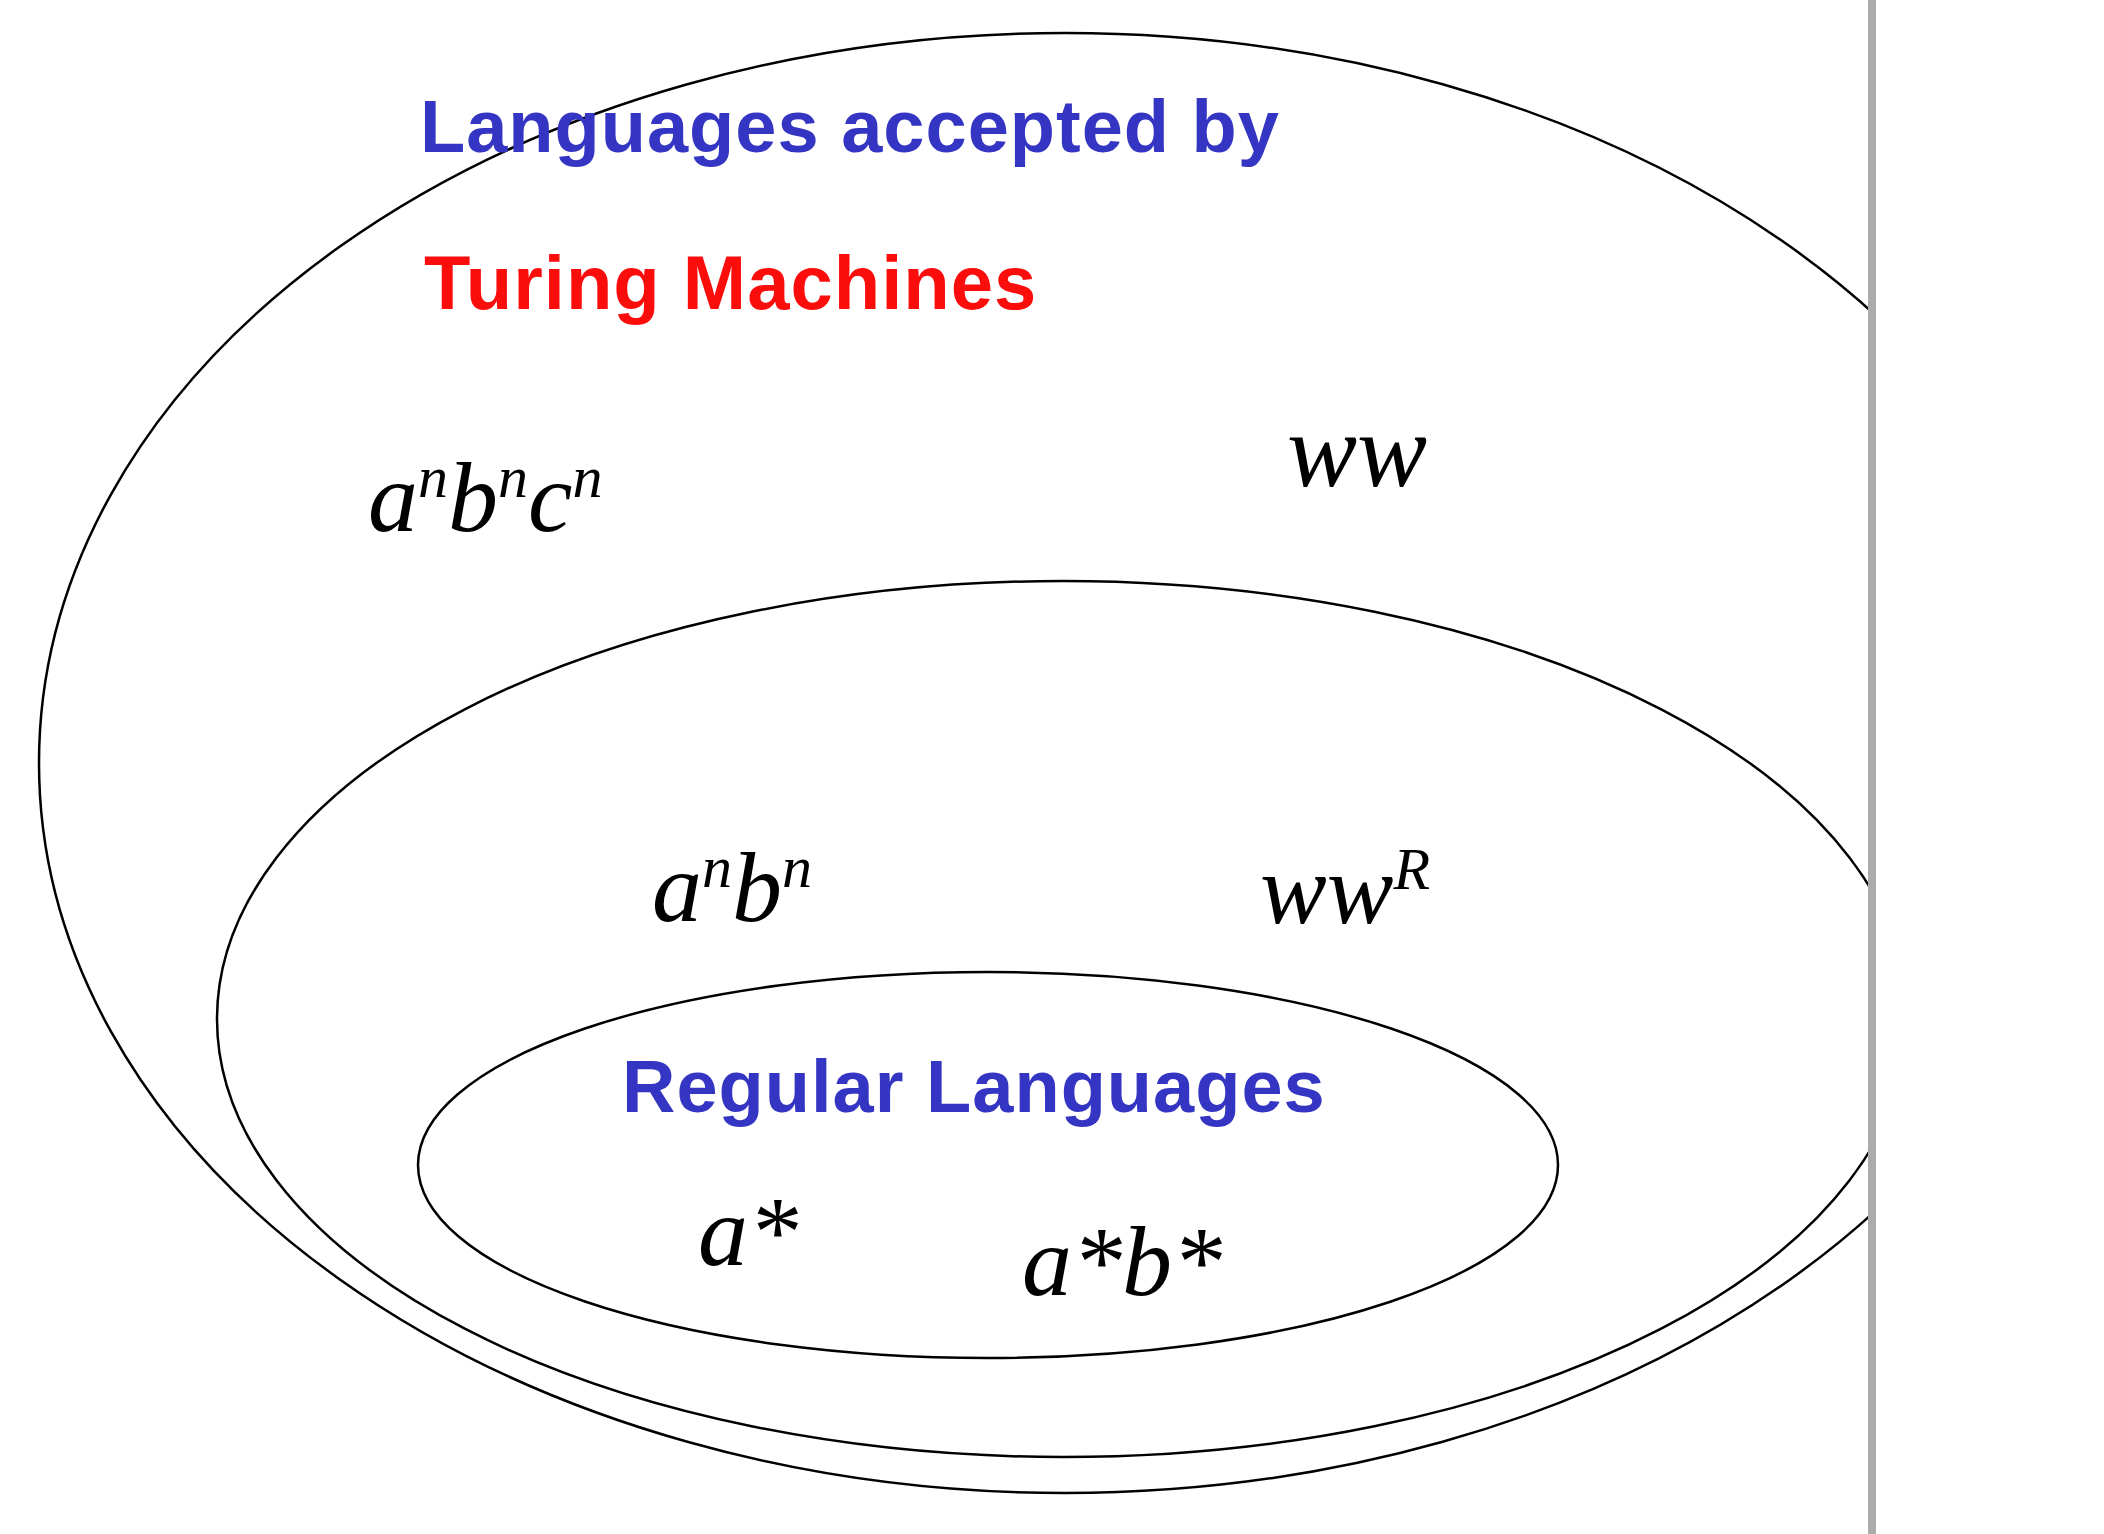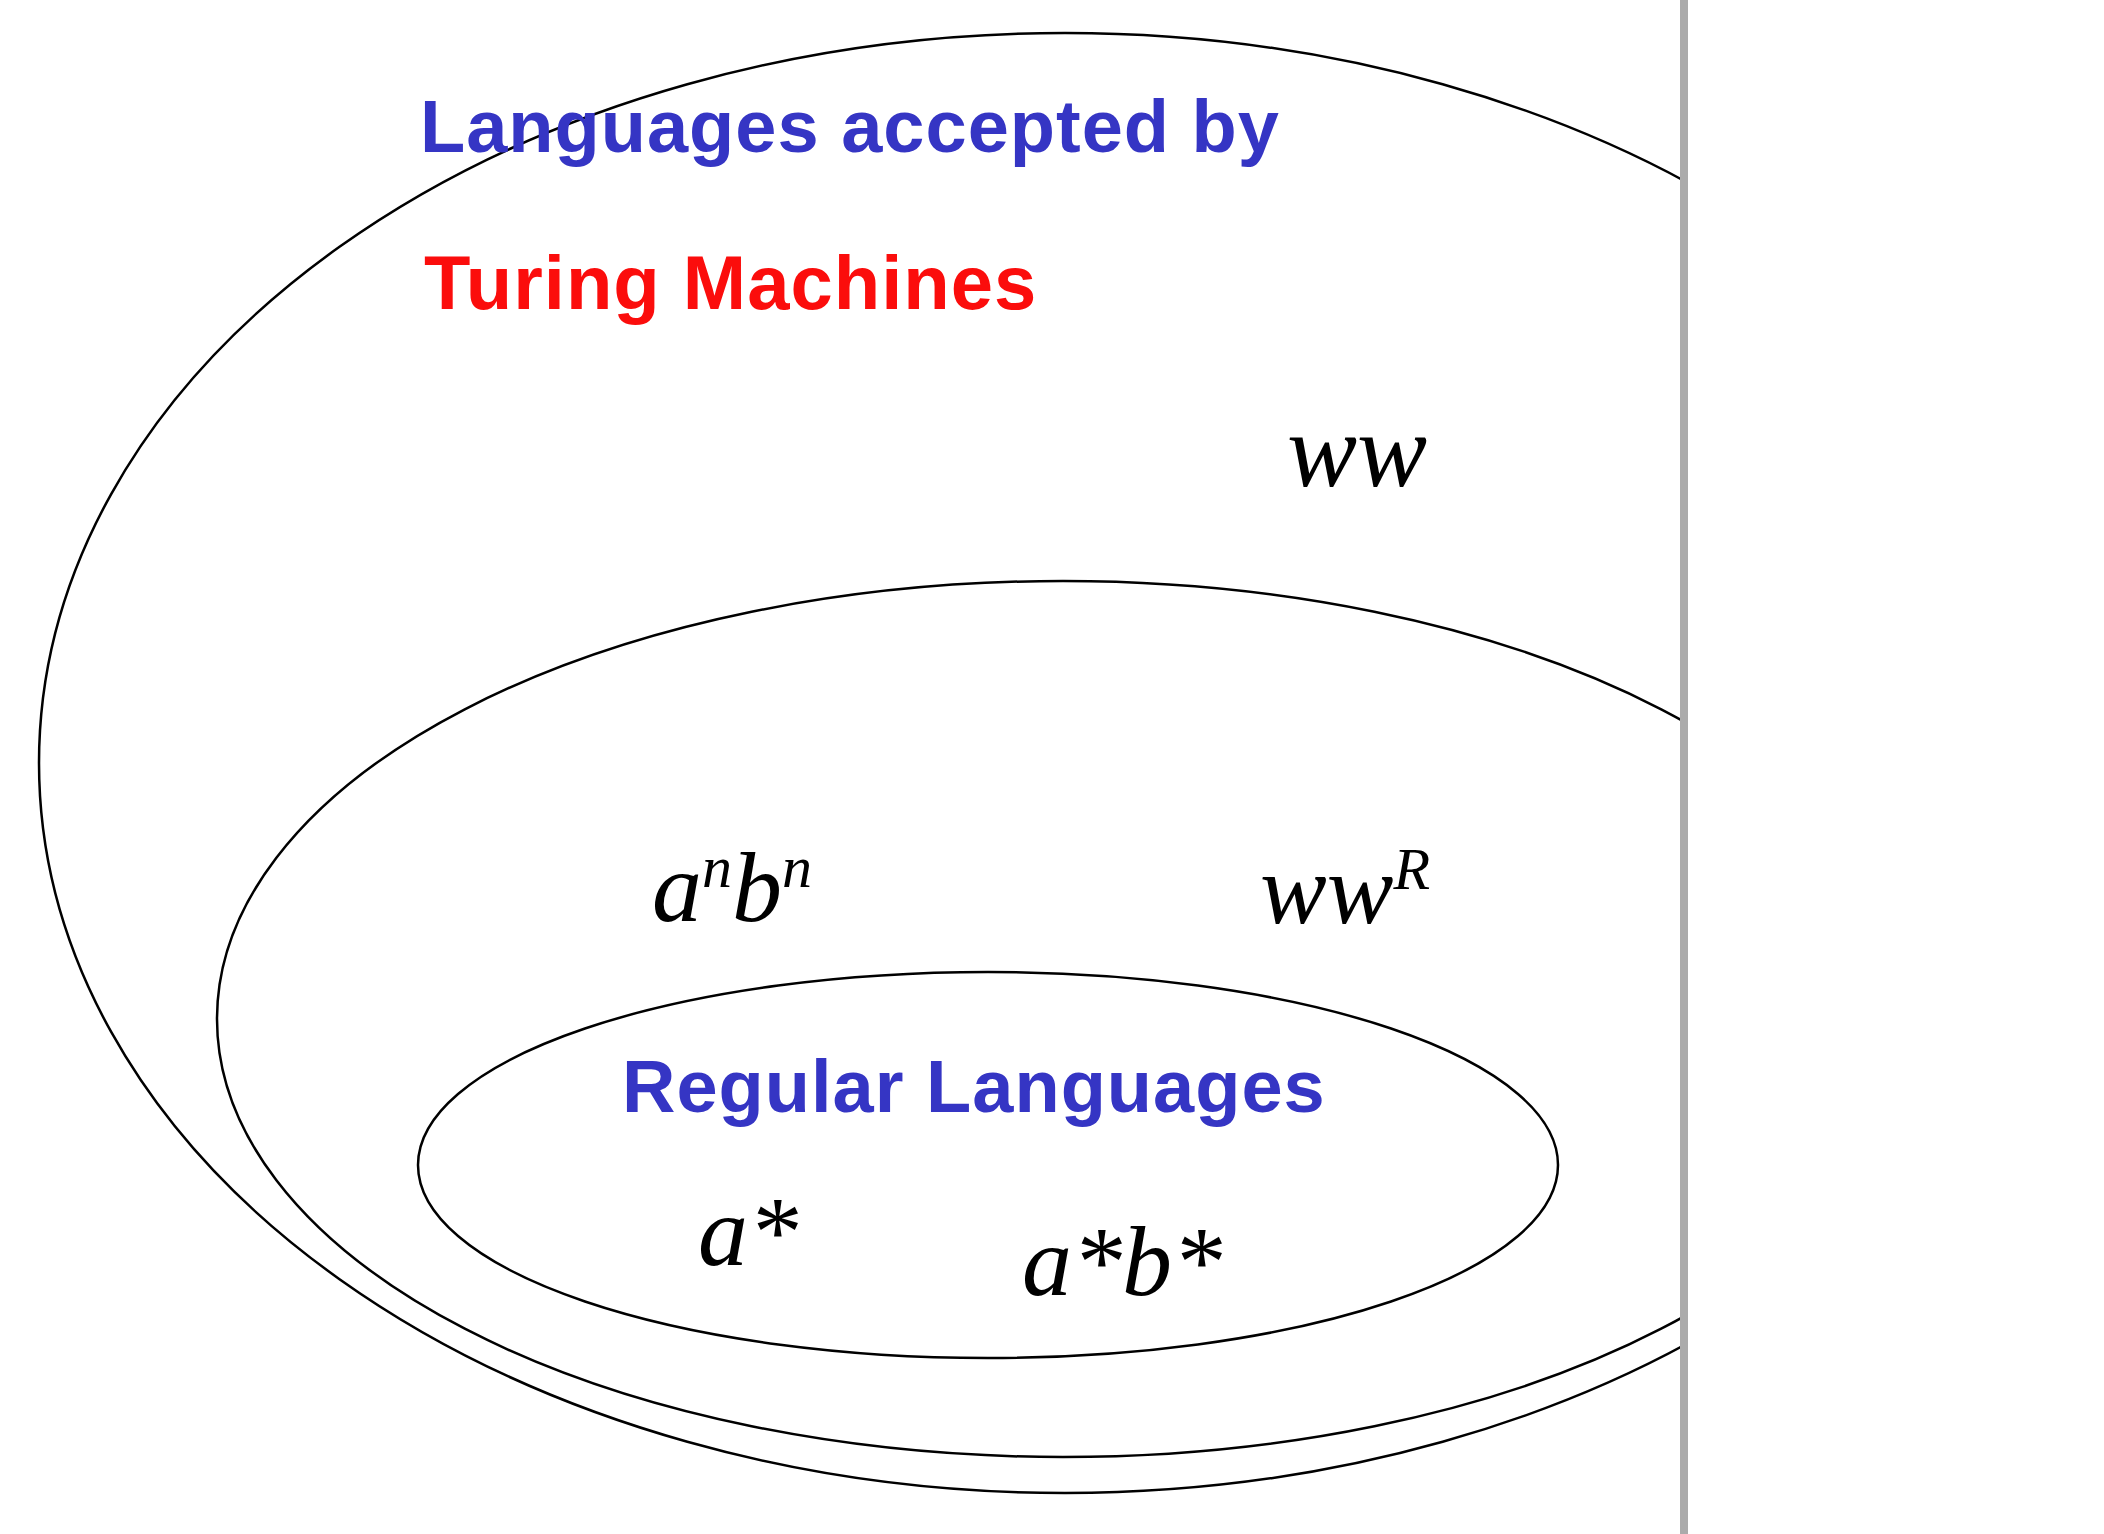--- a/index.html
+++ b/index.html
@@ -2,21 +2,21 @@
 <html><head>
 <meta charset="utf-8">
 <style>
   html, body {
     margin: 0;
     padding: 0;
     background: #ffffff;
   }
   #slide {
     position: relative;
-    width: 1688px;
+    width: 1876px;
     height: 1534px;
     background: #ffffff;
     overflow: hidden;
     font-family: "Liberation Sans", sans-serif;
   }
   #venn-svg {
     position: absolute;
     left: 0;
     top: 0;
     width: 2104px;
@@ -77,20 +77,23 @@
   <svg id="venn-svg" viewBox="0 0 2104 1534">
     <ellipse cx="1065" cy="763" rx="1026" ry="730"></ellipse>
     <ellipse cx="1063" cy="1019" rx="846" ry="438"></ellipse>
     <ellipse cx="988" cy="1165" rx="570" ry="193"></ellipse>
   </svg>
 
   <div class="blue-label" style="left:420px; top:88px;">Languages accepted by</div>
 
   <div class="red-label" style="left:424px; top:203px;margin-top:40px;">Turing Machines</div>
 
+  <div class="math" style="left:368px; top:448px;">
+    <span>a</span><sup>n</sup><span>b</span><sup>n</sup><span>c</span><sup>n</sup>
+  </div>
 
   <div class="math" style="left:1287px; top:398px; font-size:105px;">
     <span>ww</span>
   </div>
 
 
   <div class="math" style="left:652px; top:838px;">
     <span>a</span><sup>n</sup><span>b</span><sup>n</sup>
   </div>
 

